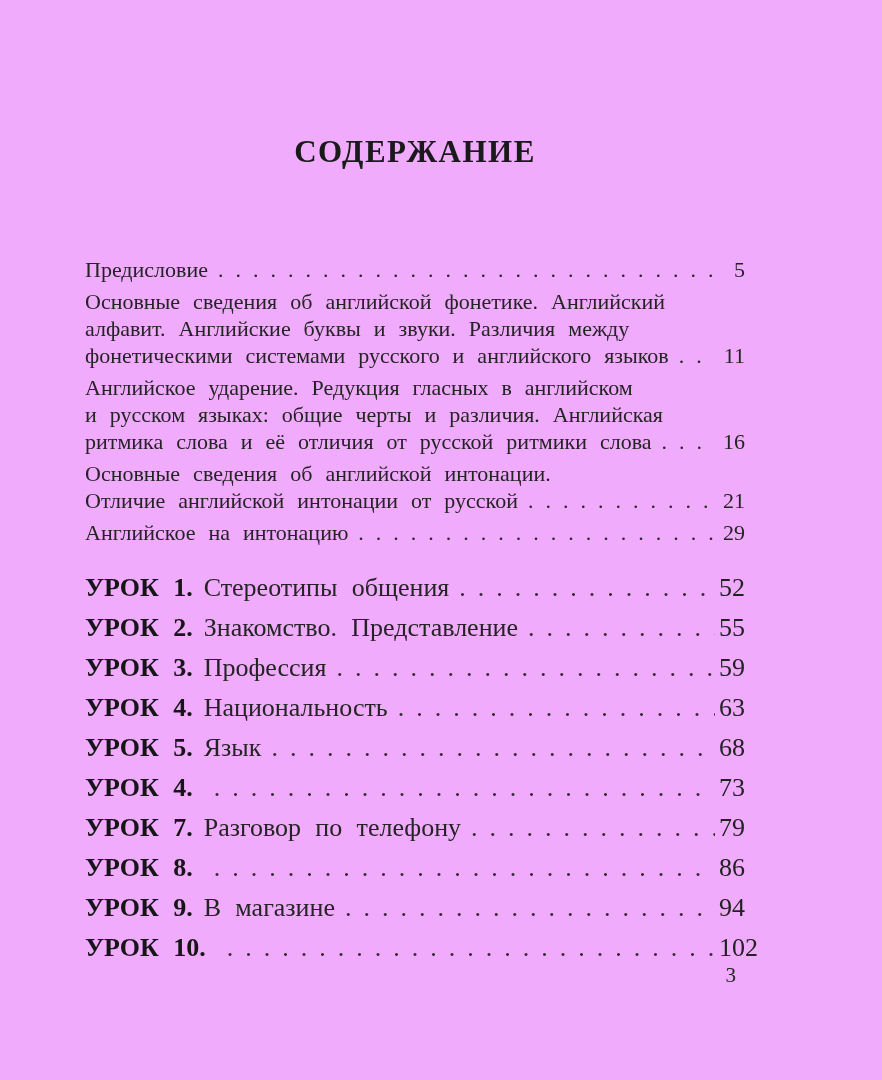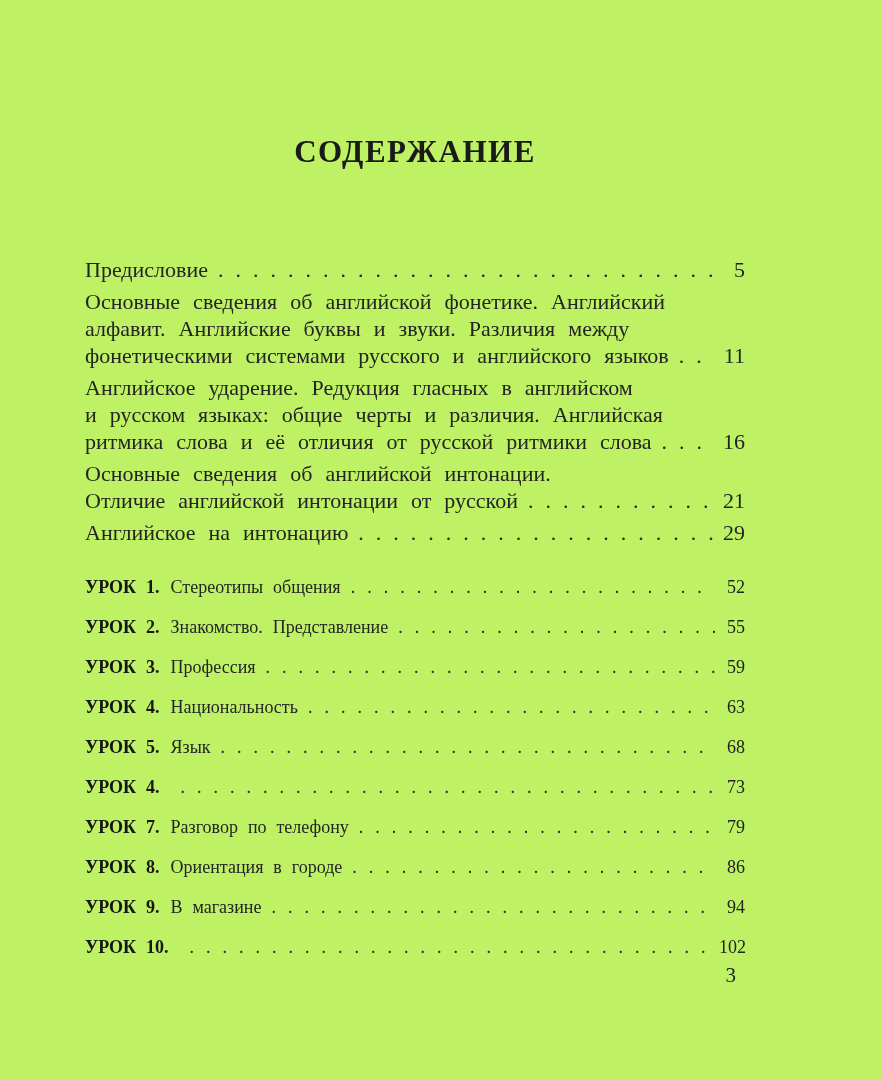--- a/index.html
+++ b/index.html
@@ -5,21 +5,21 @@
   * { margin: 0; padding: 0; box-sizing: border-box; }
   html, body { background: #ffffff; }
   body {
     width: 882px; height: 1080px;
     font-family: "Liberation Serif", serif;
     color: #222222;
   }
   .page {
     position: relative;
     width: 882px; height: 1080px;
-    background: #bef264;
+    background: #f0abfc;
     overflow: hidden;
   }
   .doc-title {
     position: absolute;
     top: 134px; left: 85px; width: 660px;
     text-align: center;
     font-size: 31px;
     font-weight: bold;
     letter-spacing: 1.5px;
     color: #1a1a1a;
@@ -51,21 +51,21 @@
   .pagenum {
     padding-left: 4px;
     min-width: 30px;
     text-align: right;
     white-space: nowrap;
   }
   .lessons-section { margin-top: 28px; }
   .lesson-entry {
     display: flex;
     align-items: flex-end;
-    font-size: 18px;
+    font-size: 26px;
     line-height: 27px;
     word-spacing: 0.3em;
     margin-bottom: 13px;
   }
   .lesson-label {
     font-weight: bold;
     color: #161616;
     white-space: nowrap;
     margin-right: 11px;
   }
@@ -165,21 +165,20 @@
     <span class="pagenum">73</span>
   </div>
         <div class="lesson-entry">
     <span class="lesson-label">УРОК 7.</span>
     <span class="lesson-title">Разговор по телефону</span>
     <span class="leader">............................................................</span>
     <span class="pagenum">79</span>
   </div>
         <div class="lesson-entry">
     <span class="lesson-label">УРОК 8.</span>
-    <span class="lesson-title">Ориентация в городе</span>
     <span class="leader">............................................................</span>
     <span class="pagenum">86</span>
   </div>
         <div class="lesson-entry">
     <span class="lesson-label">УРОК 9.</span>
     <span class="lesson-title">В магазине</span>
     <span class="leader">............................................................</span>
     <span class="pagenum">94</span>
   </div>
         <div class="lesson-entry">

